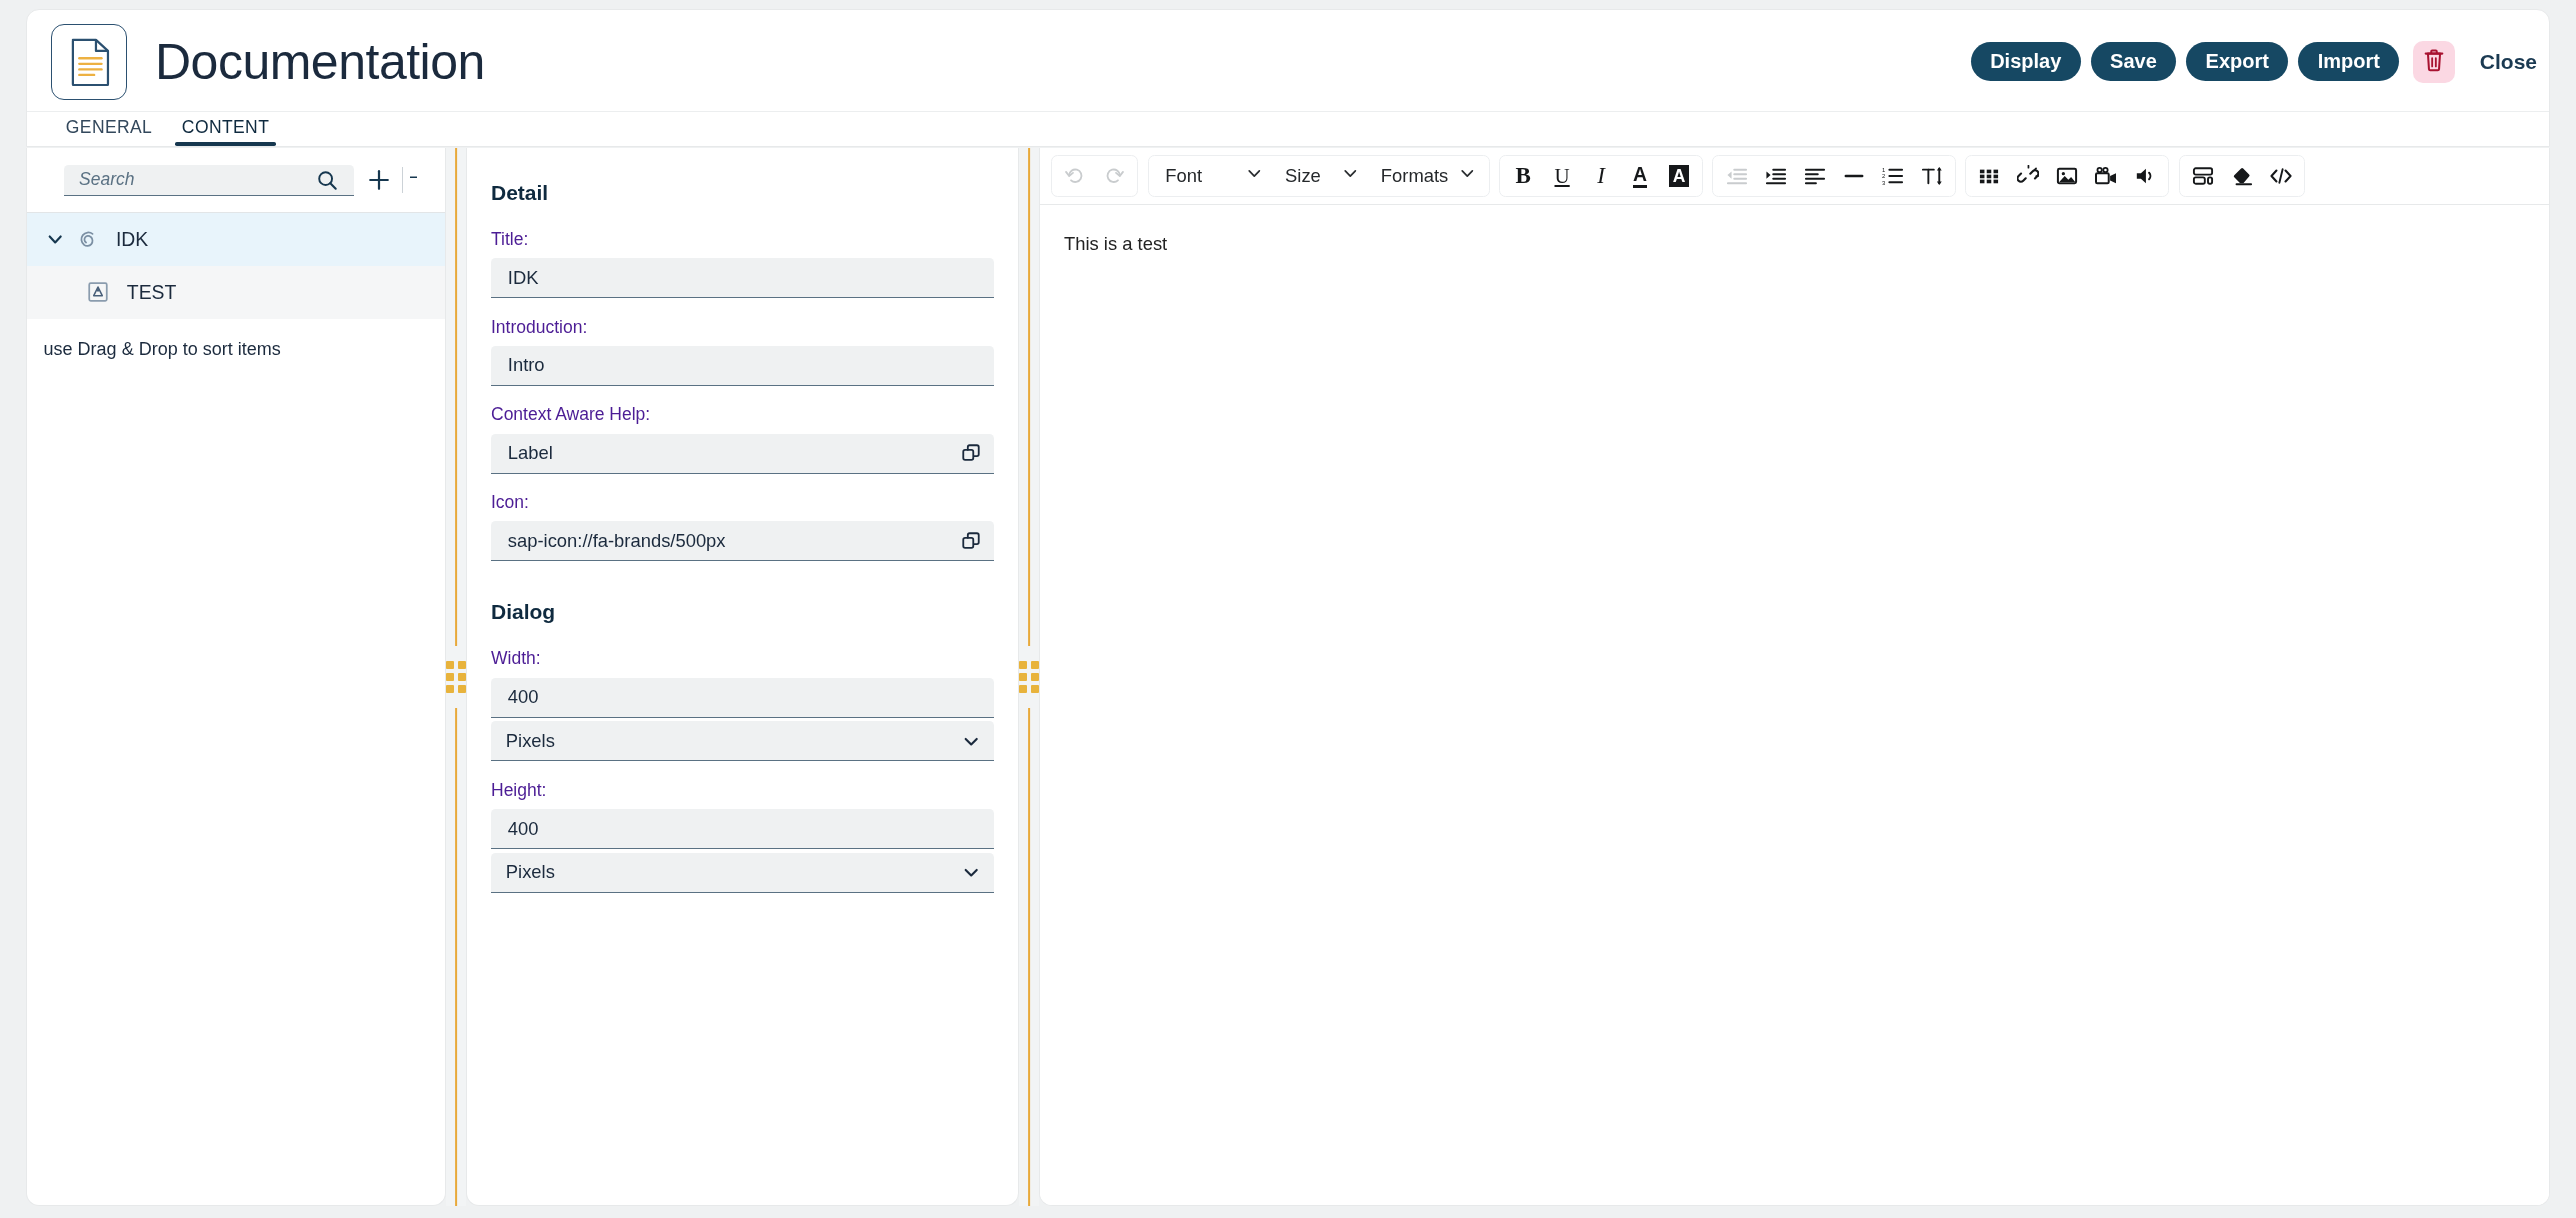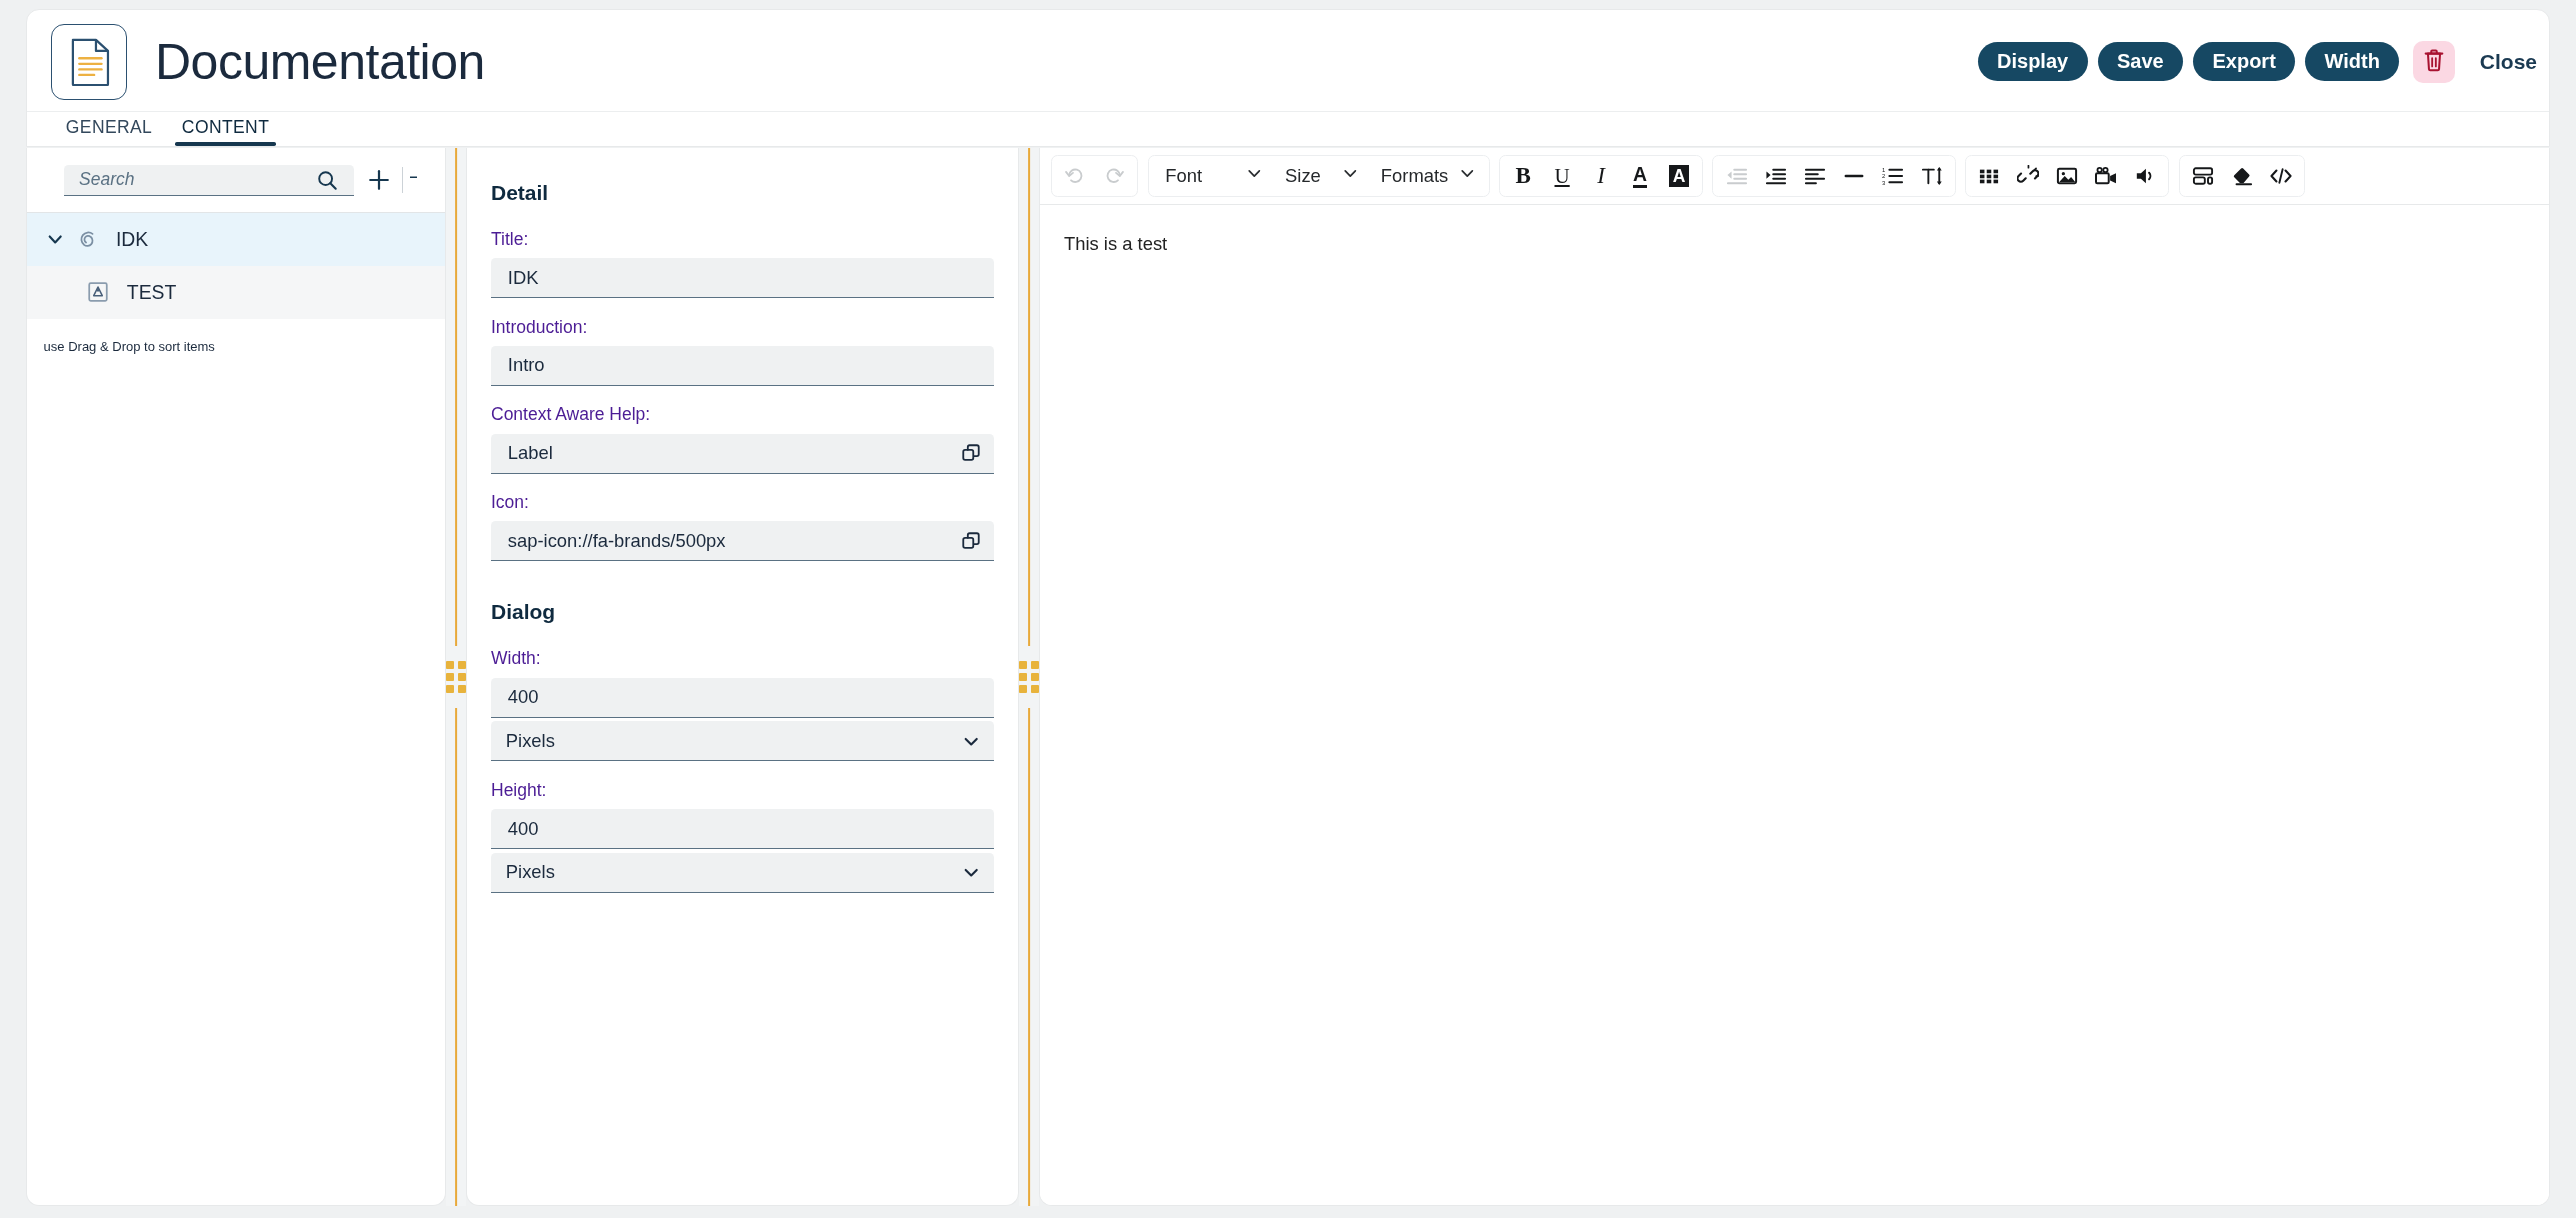--- a/index.html
+++ b/index.html
@@ -174,21 +174,21 @@
     display: flex; align-items: center; justify-content: center;
     margin-right: 5.5px;
   }
   .tree-ico {
     width: 28px; height: 28px; flex: none;
     display: flex; align-items: center; justify-content: center;
     margin-right: 14.8px;
   }
   .tree-hint {
     padding: 20px 0 0 16.6px;
-    font-size: 13px;
+    font-size: 18px;
     color: #1b2a3d;
   }
 
   
   .splitter {
     width: 20px; flex: none;
     background: #f2f4f5;
     position: relative;
     cursor: col-resize;
     display: flex; align-items: center; justify-content: center;
@@ -293,21 +293,21 @@
           </g>
         </svg>
       </div>
 
       <div class="page-title">Documentation</div>
 
       <div class="header-actions">
         <button class="pill-btn">Display</button>
         <button class="pill-btn">Save</button>
         <button class="pill-btn">Export</button>
-        <button class="pill-btn">Width</button>
+        <button class="pill-btn">Import</button>
 
         <div class="icon-btn-del">
           <span>
             <svg width="22" height="24" viewBox="0 0 24 26">
               <path d="M3 6 h18" stroke="#a81230" stroke-width="2.4" stroke-linecap="round"></path>
               <path d="M9 6 V3.6 a1 1 0 0 1 1 -1 h4 a1 1 0 0 1 1 1 V6" fill="none" stroke="#a81230" stroke-width="2.2"></path>
               <path d="M5.4 6 h13.2 l-1.1 17 a1.4 1.4 0 0 1 -1.4 1.3 H7.9 a1.4 1.4 0 0 1 -1.4 -1.3z" fill="none" stroke="#a81230" stroke-width="2.2" stroke-linejoin="round"></path>
               <path d="M10 11 v9 M14 11 v9" stroke="#a81230" stroke-width="2" stroke-linecap="round"></path>
             </svg>
           </span>

